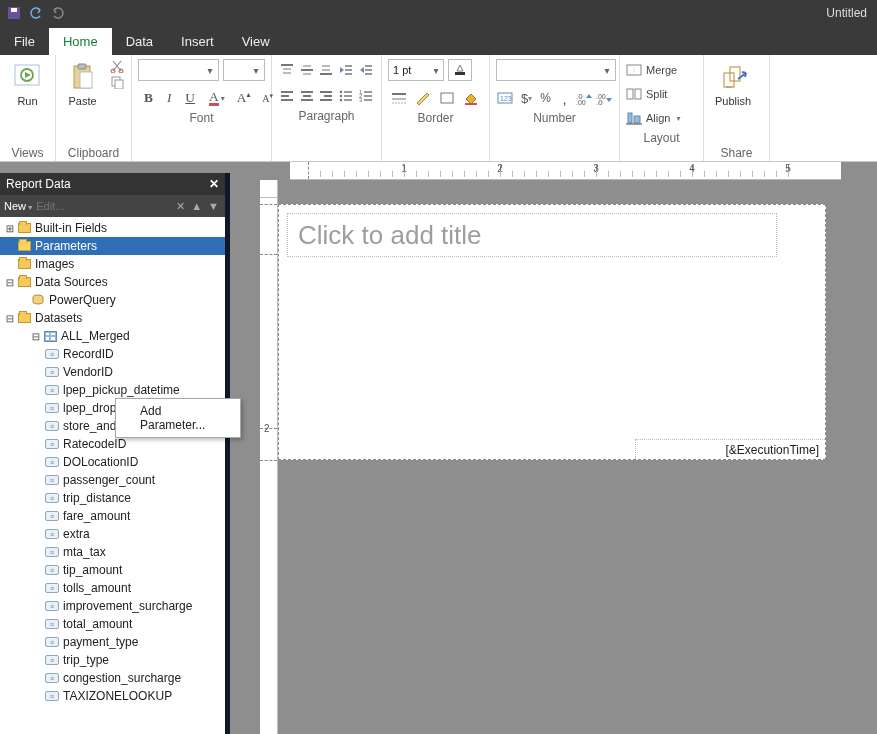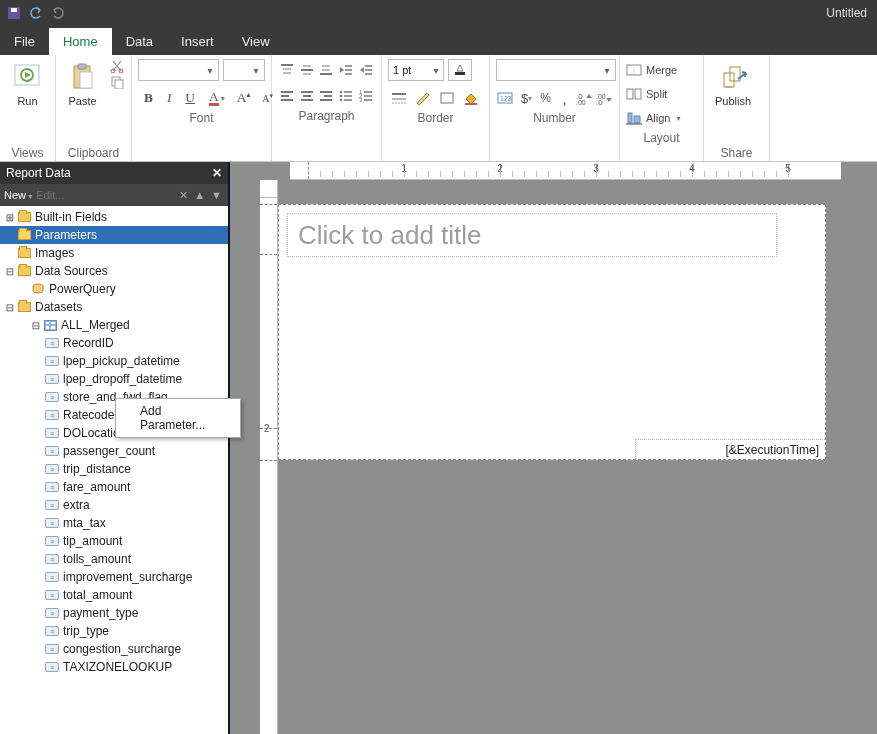--- a/index.html
+++ b/index.html
@@ -110,21 +110,22 @@
     height: calc(734px - 25px - 30px - 107px);
     background:#8e8e8e;
     position:relative;
   }
   
   .panel {
     width:230px;
     background:#fff;
     display:flex;
     flex-direction:column;
-    border-right:2px solid #0f172a;
+    border-right:5px solid #0f172a;
+    margin-top:11px;
   }
   .panel-title {
     background:#333;
     color:#fff;
     height:22px;
     display:flex;
     align-items:center;
     padding-left:6px;
     font-size:12px;
   }
@@ -677,20 +678,26 @@
               <div></div>
             </span>
           </span>
         <span>ALL_Merged</span>
       </div>
       <div class="tree-item indent-3">
           <span class="ico">
             <span class="field-icon"></span>
           </span>
           <span>RecordID</span>
+        </div>
+        <div class="tree-item indent-3">
+          <span class="ico">
+            <span class="field-icon"></span>
+          </span>
+          <span>VendorID</span>
         </div>
         <div class="tree-item indent-3">
           <span class="ico">
             <span class="field-icon"></span>
           </span>
           <span>lpep_pickup_datetime</span>
         </div>
         <div class="tree-item indent-3">
           <span class="ico">
             <span class="field-icon"></span>

